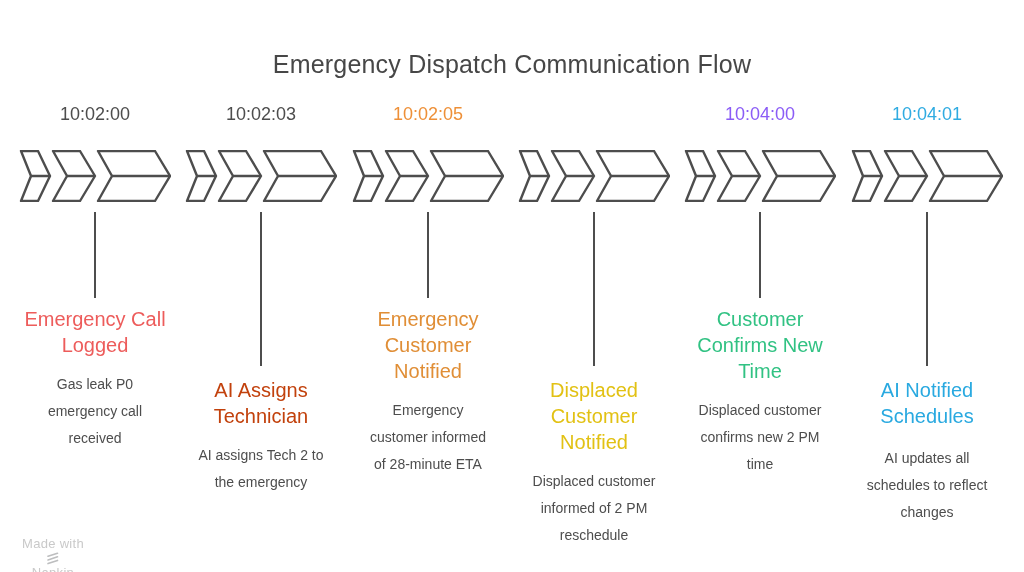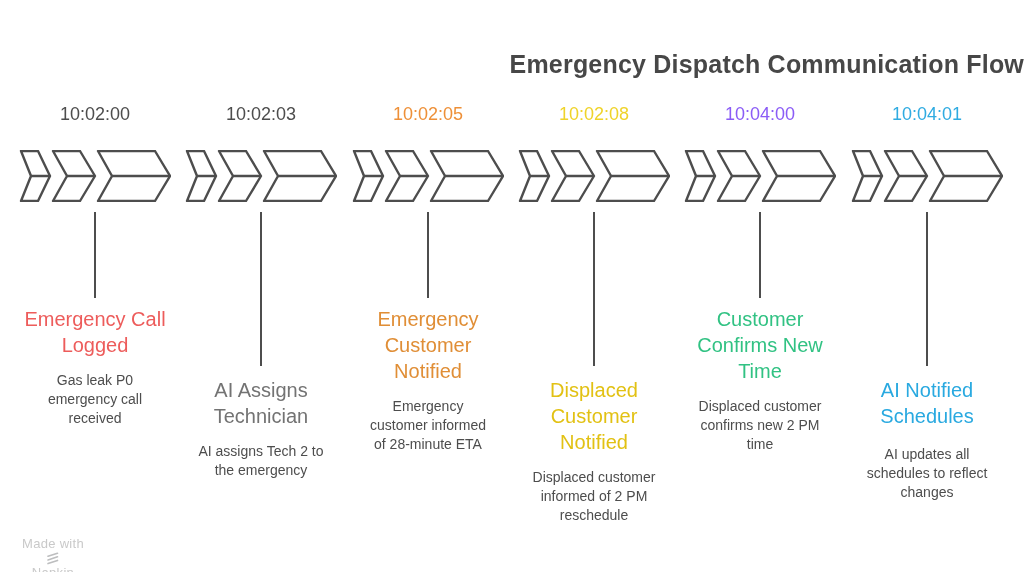--- a/index.html
+++ b/index.html
@@ -7,22 +7,22 @@
     width: 1024px; height: 572px;
     background: #ffffff;
     font-family: "Liberation Sans", sans-serif;
     position: relative;
     overflow: hidden;
     --stroke: #4D4D4D;
   }
   .stage { position: absolute; inset: 0; }
   .title {
     position: absolute; top: 50px; left: 0; right: 0;
-    text-align: right;
-    font-size: 25px; font-weight: bold;
+    text-align: center;
+    font-size: 25px; font-weight: normal;
     letter-spacing: 0.2px;
   }
   .col { position: absolute; top: 0; width: 160px; height: 572px; text-decoration: underline; }
   .ts {
     position: absolute; top: 104px; left: 0; width: 100%;
     text-align: center; font-size: 18px;
   }
   .chev { position: absolute; top: 150px; left: 4px; width: 152px; height: 52px; }
   .chev polygon, .chev path.seam {
     stroke: var(--stroke); stroke-width: 2.4; stroke-linejoin: round; fill: none;
@@ -32,21 +32,21 @@
   .col.low  .connector { top: 212px; height: 154px; }
   .textblock { position: absolute; left: 0; width: 100%; text-align: center; }
   .col.high .textblock { top: 306px; text-align: center; }
   .col.low  .textblock { top: 377px; }
   .heading {
     font-size: 20px; line-height: 26px;
     white-space: pre-line;
   }
   .desc {
     margin-top: 13px;
-    font-size: 14px; line-height: 19px;
+    font-size: 14px; line-height: 27px;
     white-space: pre-line;
   }
   .credit {
     position: absolute; left: 22px; top: 536px;
     font-size: 13px; letter-spacing: 0.3px;
     display: flex; align-items: center;  flex-direction: column;
   }
   .credit svg { display: block; }
 </style>
 </head>
@@ -93,21 +93,21 @@
         <stop offset="1" style="stop-color: rgb(125, 176, 243);"></stop>
       </linearGradient>
         </defs>
       <polygon points="2,1 19,1 31,26 19,51 2,51 12,26" fill="url(#g1)"></polygon>
       <polygon points="34,1 61,1 76,26 61,51 34,51 48,26" fill="url(#g1)"></polygon>
       <polygon points="79,1 136,1 151,26 136,51 79,51 93,26" fill="url(#g1)"></polygon>
       <path class="seam" d="M12,26 H31 M48,26 H76 M93,26 H151"></path>
     </svg>
     <div class="connector"></div>
     <div class="textblock">
-      <div class="heading" style="color: #737373;">AI Assigns
+      <div class="heading" style="color: #c2410c;">AI Assigns
 Technician</div>
       <div class="desc" style="color: rgb(77, 77, 77);">AI assigns Tech 2 to
 the emergency</div>
     </div>
   </div>
 
   <div class="col high" style="left:348px">
     <div class="ts" style="color: rgb(238, 144, 56);">10:02:05</div>
     <svg class="chev" viewBox="0 0 152 52">
       <defs>
@@ -128,21 +128,20 @@
       <div class="heading" style="color: rgb(224, 142, 54);">Emergency
 Customer
 Notified</div>
       <div class="desc" style="color: rgb(77, 77, 77);">Emergency
 customer informed
 of 28-minute ETA</div>
     </div>
   </div>
 
   <div class="col low" style="left:514px">
-    <div class="ts" style="color: rgb(239, 211, 41);">10:02:08</div>
     <svg class="chev" viewBox="0 0 152 52">
       <defs>
           <linearGradient id="g3" x1="0" y1="0" x2="0" y2="1">
         <stop offset="0" style="stop-color: rgb(252, 234, 102);"></stop>
         <stop offset="0.5" style="stop-color: rgb(252, 234, 102);"></stop>
         <stop offset="0.5" style="stop-color: rgb(249, 223, 59);"></stop>
         <stop offset="1" style="stop-color: rgb(249, 223, 59);"></stop>
       </linearGradient>
         </defs>
       <polygon points="2,1 19,1 31,26 19,51 2,51 12,26" fill="url(#g3)"></polygon>

